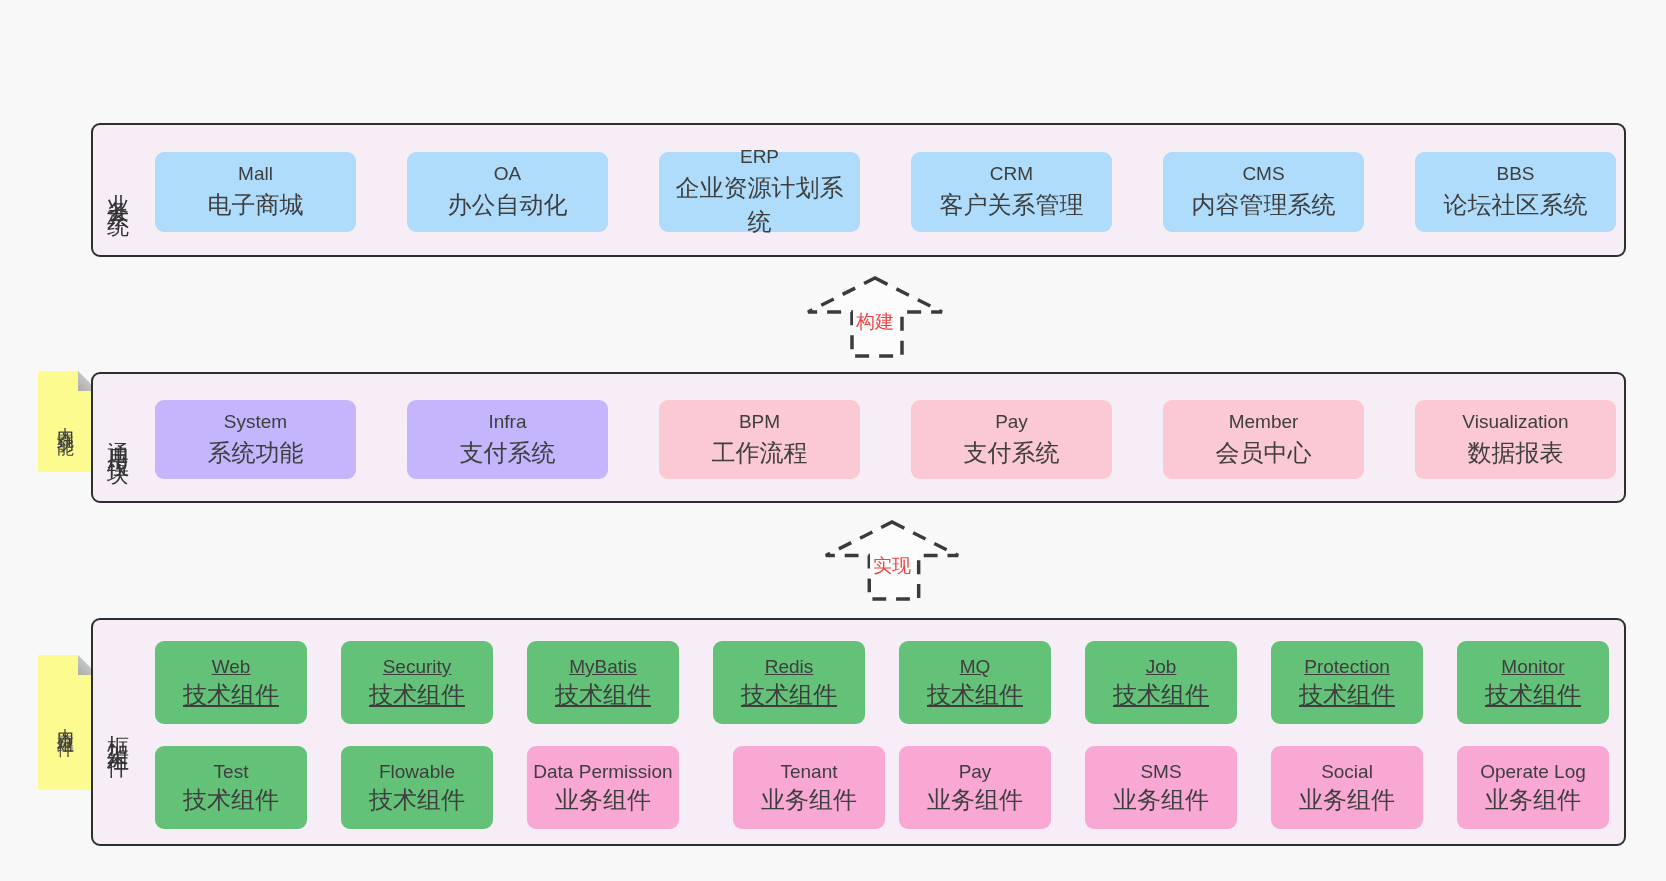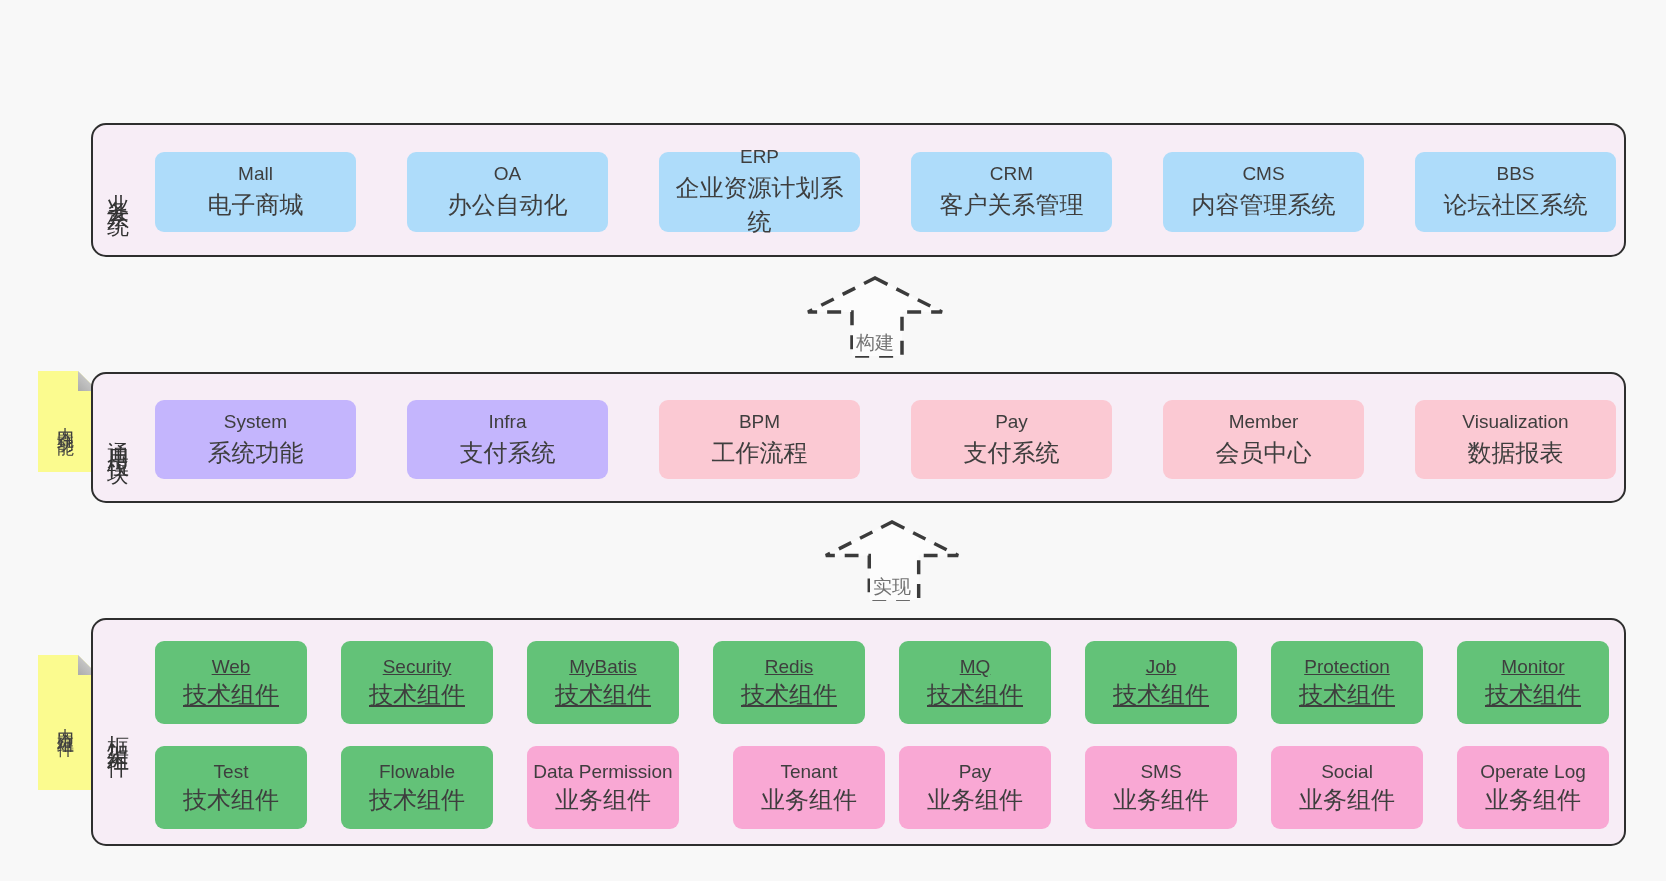--- a/index.html
+++ b/index.html
@@ -2,21 +2,21 @@
 <html><head>
 <meta charset="utf-8">
 <style>
   * { margin:0; padding:0; box-sizing:border-box; }
   html,body { background:#f8f8f8; }
   body { font-family:"Liberation Sans","DejaVu Sans",sans-serif; color:#3e3e3e; }
   .canvas { position:relative; width:1666px; height:881px; background:#f8f8f8; overflow:hidden; }
 
   
   .container { position:absolute; left:91px; width:1535px; background:#f7edf6;
-               border:2.5px solid #2e2e2e; border-radius:15px; z-index:1; }
+               border:2.5px solid #2e2e2e; border-radius:9px; z-index:1; }
   #sec-business   { top:123px; height:134px; }
   #sec-modules    { top:372px; height:131px; }
   #sec-components { top:618px; height:228px; }
 
   .v-label { position:absolute; left:14px; top:50%; transform:translateY(-50%);
              writing-mode:vertical-rl; text-orientation:upright;
              font-size:22px; letter-spacing:7px; color:#333; line-height:1; }
 
   
   .box { position:absolute; border-radius:9px; display:flex; flex-direction:column;
@@ -46,22 +46,22 @@
                  background:linear-gradient(to bottom left, rgba(0,0,0,0) 48%, #c6c6c6 48%, #ababab 100%); }
   .note-text { writing-mode:vertical-rl; text-orientation:upright; font-size:17px;
                letter-spacing:4px; color:#3e3e3e; padding-right:5px; line-height:1; }
 
   
   .arrow { position:absolute; z-index:1; }
   #arrow-build     { left:806px; top:276px; }
   #arrow-implement { left:823px; top:520px; }
   .arrow svg { display:block; }
   .arrow-label { position:absolute; left:50%; top:46px; transform:translate(-50%,-50%);
-                 background:#fcfcfc; font-size:19px; color:#737373; padding:0 3px;
-                 white-space:nowrap;margin-top:21px; }
+                 background:#fcfcfc; font-size:19px; color:#ef4444; padding:0 3px;
+                 white-space:nowrap; }
 </style>
 </head>
 <body>
 
 <div class="canvas">
 
   <div class="note" id="note-modules">
     <div class="note-text">内置功能</div>
   </div>
   <div class="note" id="note-components">

